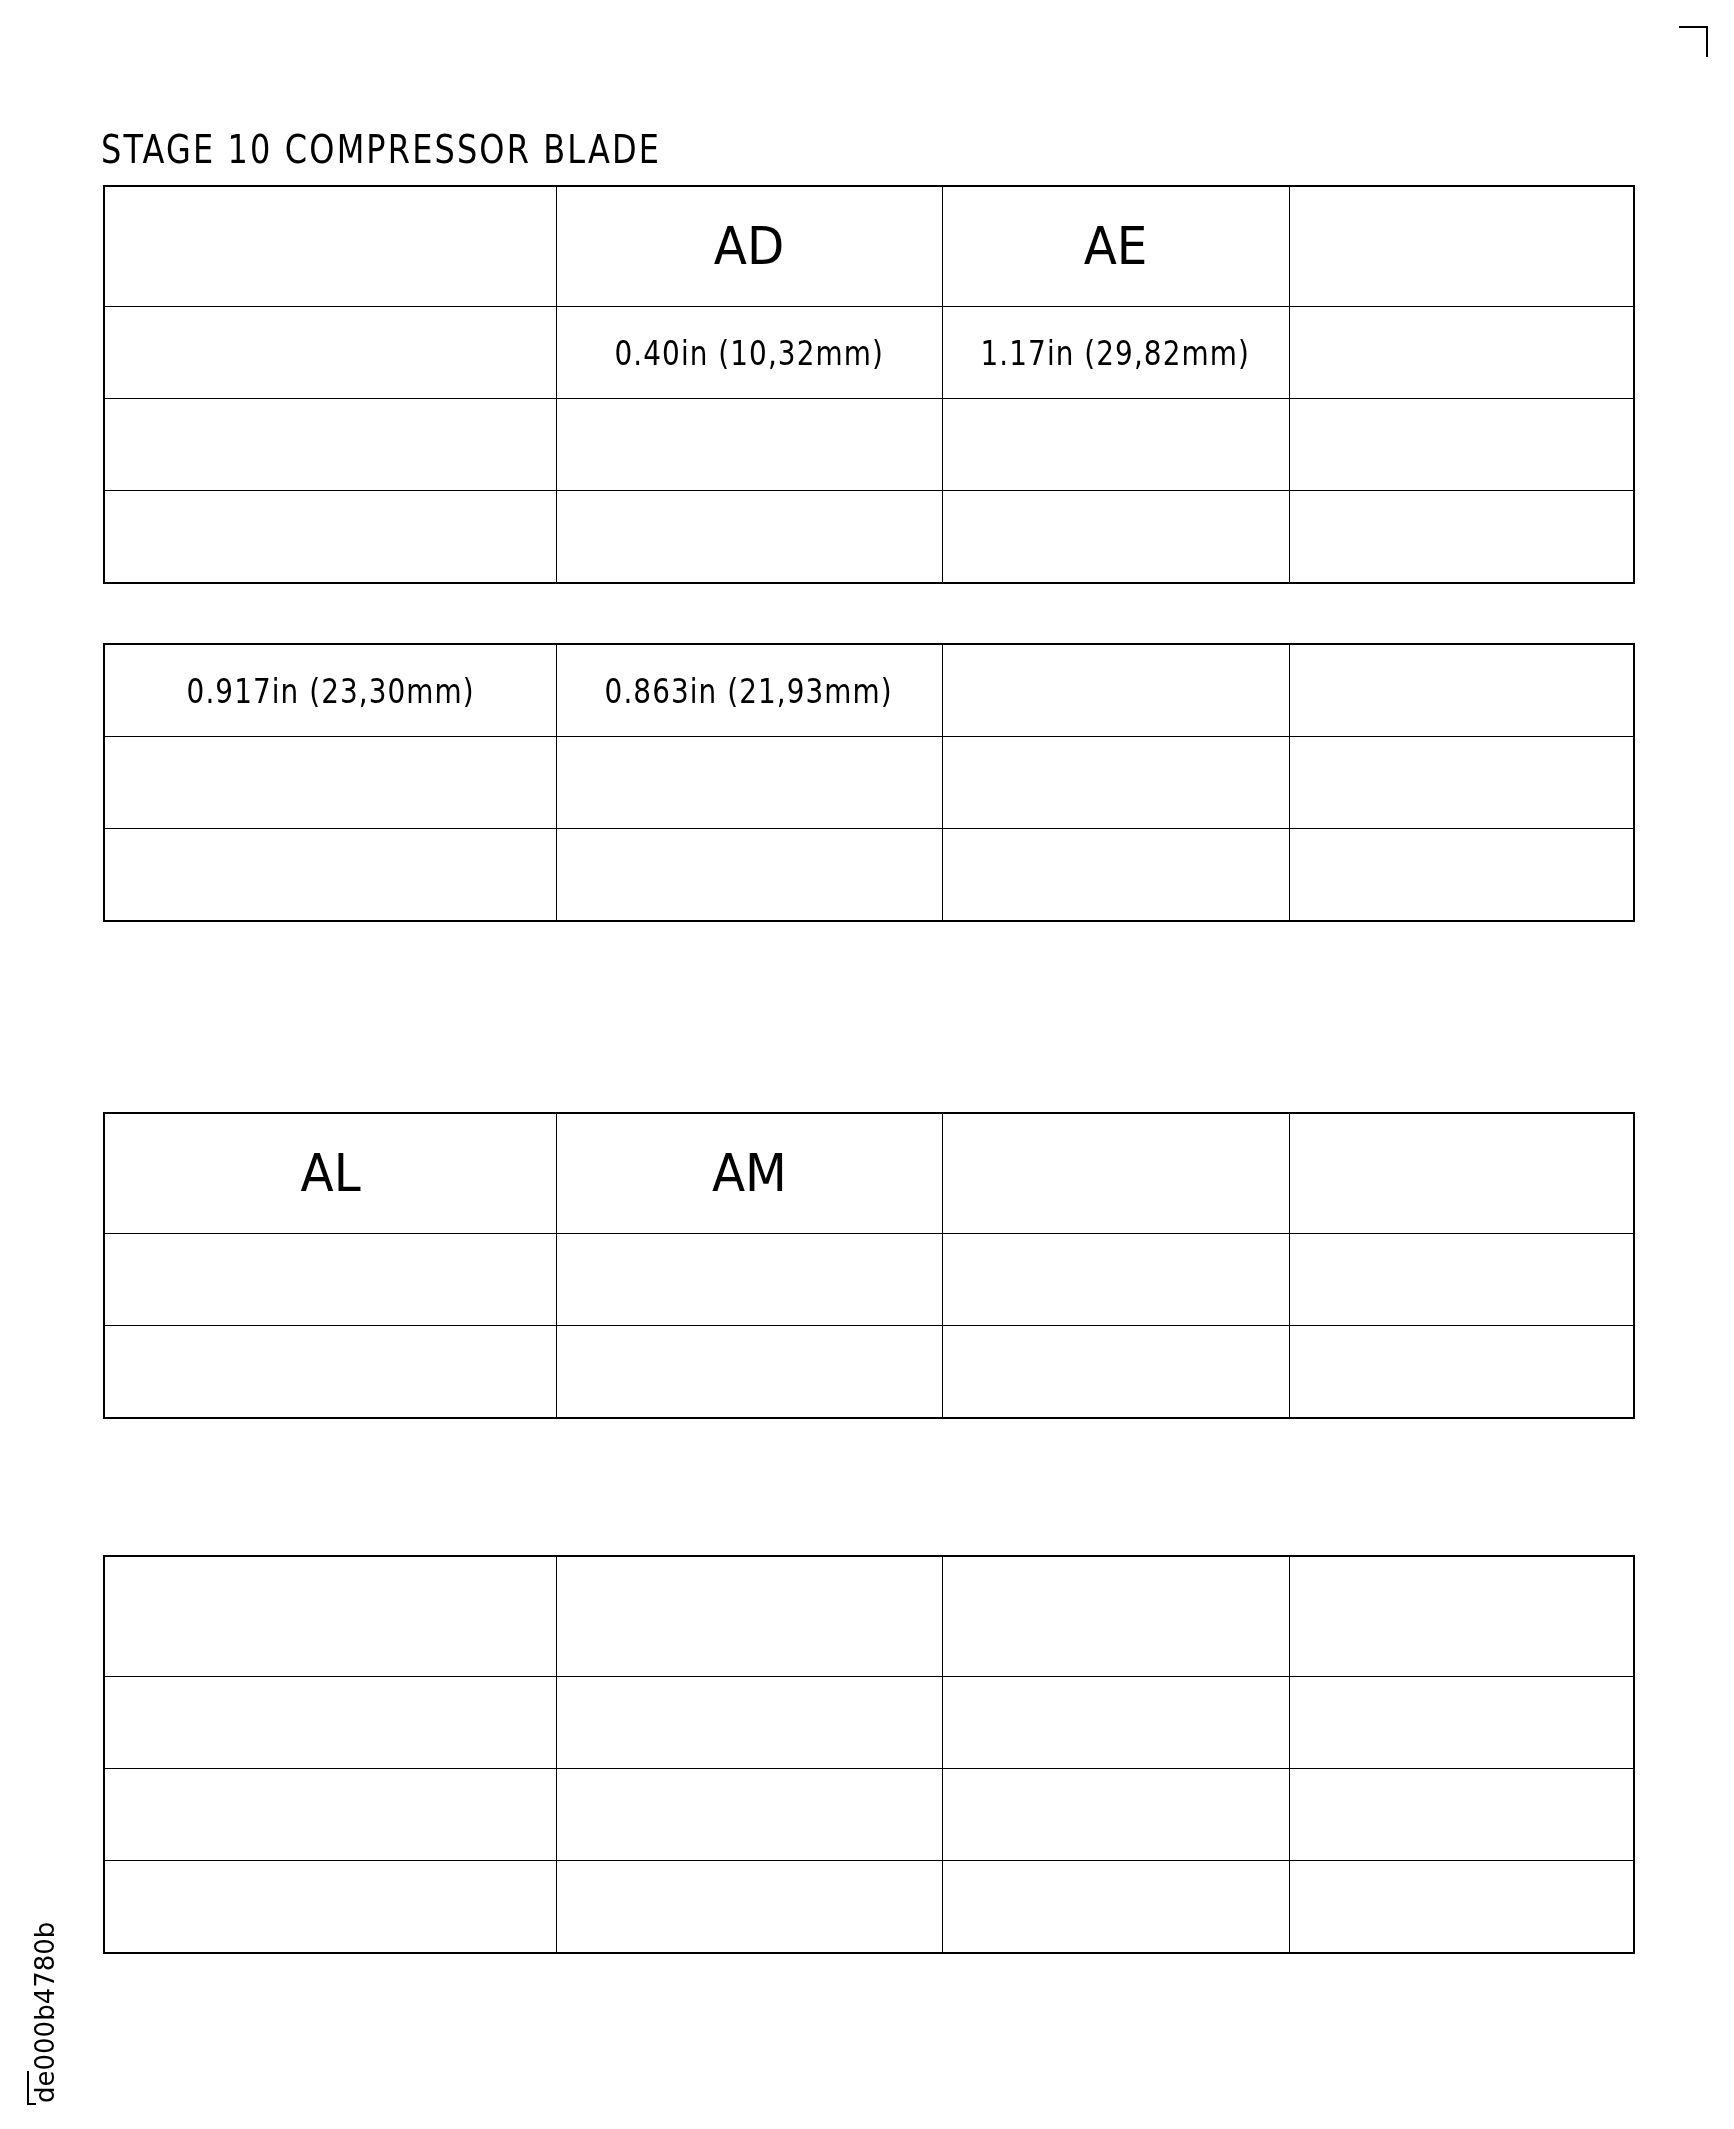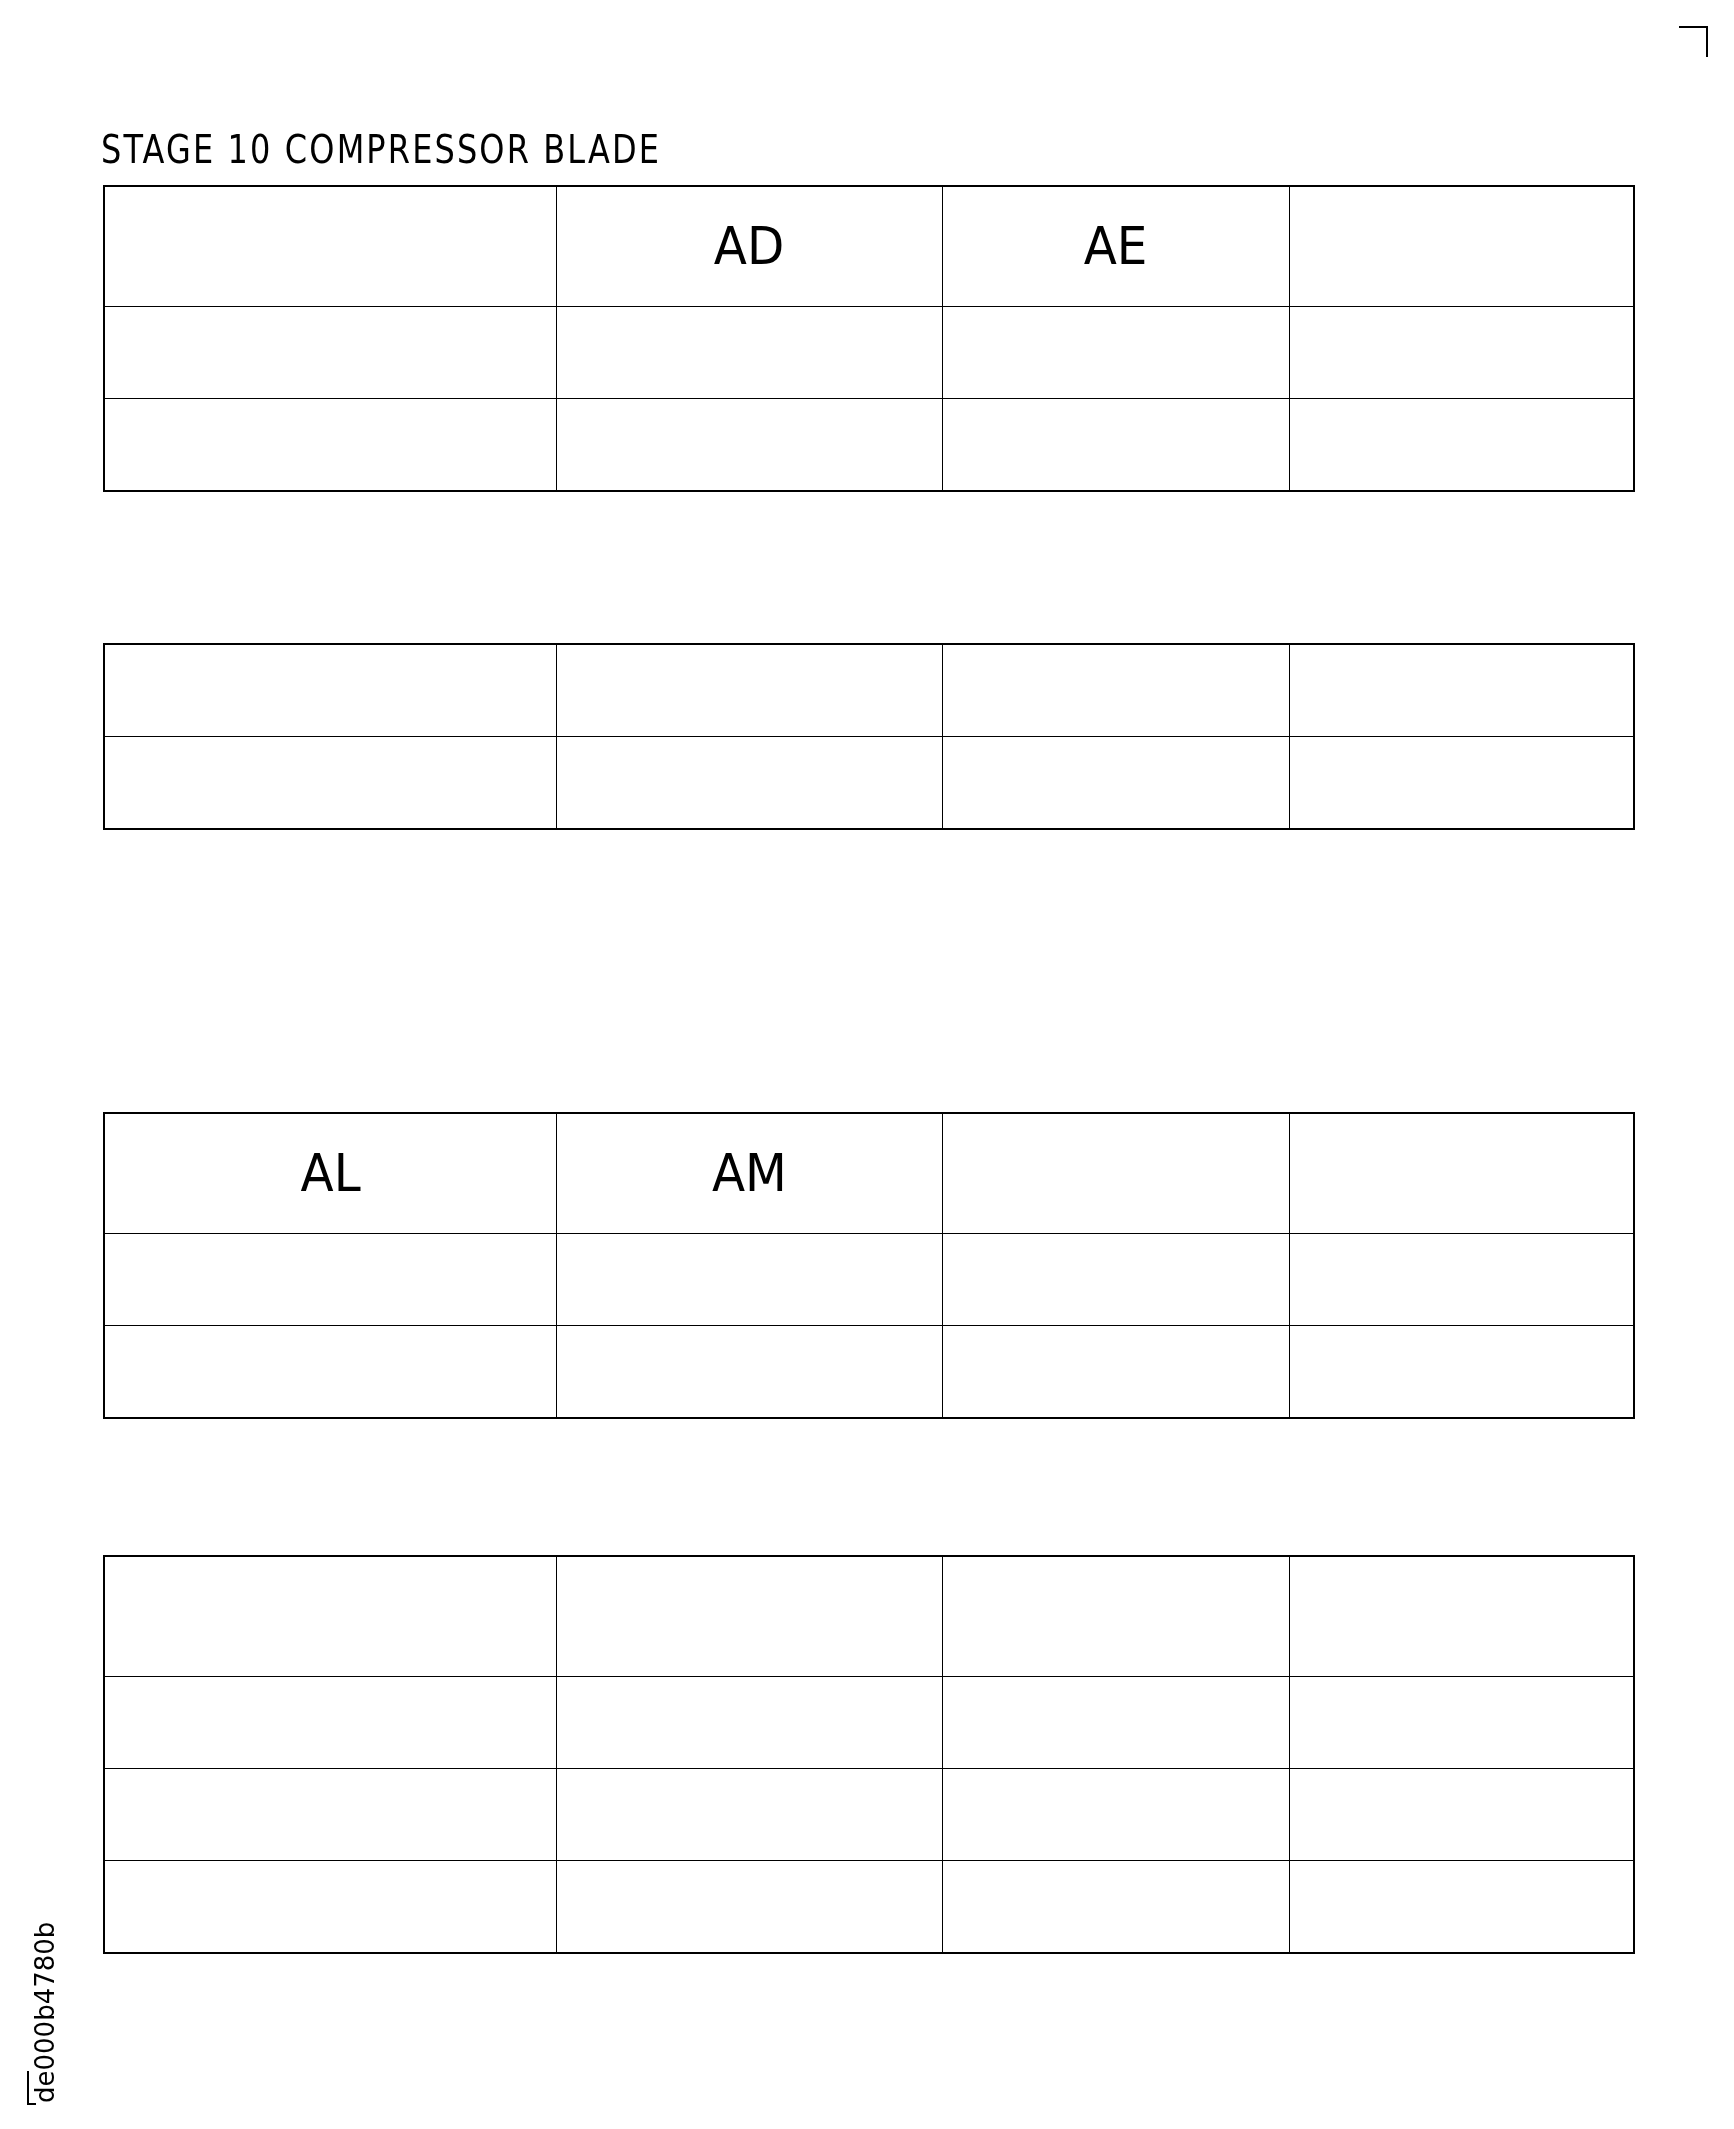--- a/index.html
+++ b/index.html
@@ -38,20 +38,26 @@
       <col class="c3">
       <col class="c4">
     </colgroup>
   <tbody>
       <tr class="hdr">
     <td><span class="cell-label"></span></td>
     <td><span class="cell-label">AD</span></td>
     <td><span class="cell-label">AE</span></td>
     <td><span class="cell-label"></span></td>
   </tr>
+  <tr class="val">
+    <td><span class="cell-value"></span></td>
+    <td><span class="cell-value">0.40in (10,32mm)</span></td>
+    <td><span class="cell-value">1.17in (29,82mm)</span></td>
+    <td><span class="cell-value"></span></td>
+  </tr>
   <tr class="blank">
     <td></td>
         <td></td>
         <td></td>
         <td></td>
   </tr>
   <tr class="blank">
     <td></td>
         <td></td>
         <td></td>
@@ -61,20 +67,26 @@
   </table>
 
 <table class="grid-table" id="t2">
   <colgroup>
       <col class="c1">
       <col class="c2">
       <col class="c3">
       <col class="c4">
     </colgroup>
   <tbody>
+  <tr class="val">
+    <td><span class="cell-value">0.917in (23,30mm)</span></td>
+    <td><span class="cell-value">0.863in (21,93mm)</span></td>
+    <td><span class="cell-value"></span></td>
+    <td><span class="cell-value"></span></td>
+  </tr>
   <tr class="blank">
     <td></td>
         <td></td>
         <td></td>
         <td></td>
   </tr>
   <tr class="blank">
     <td></td>
         <td></td>
         <td></td>

